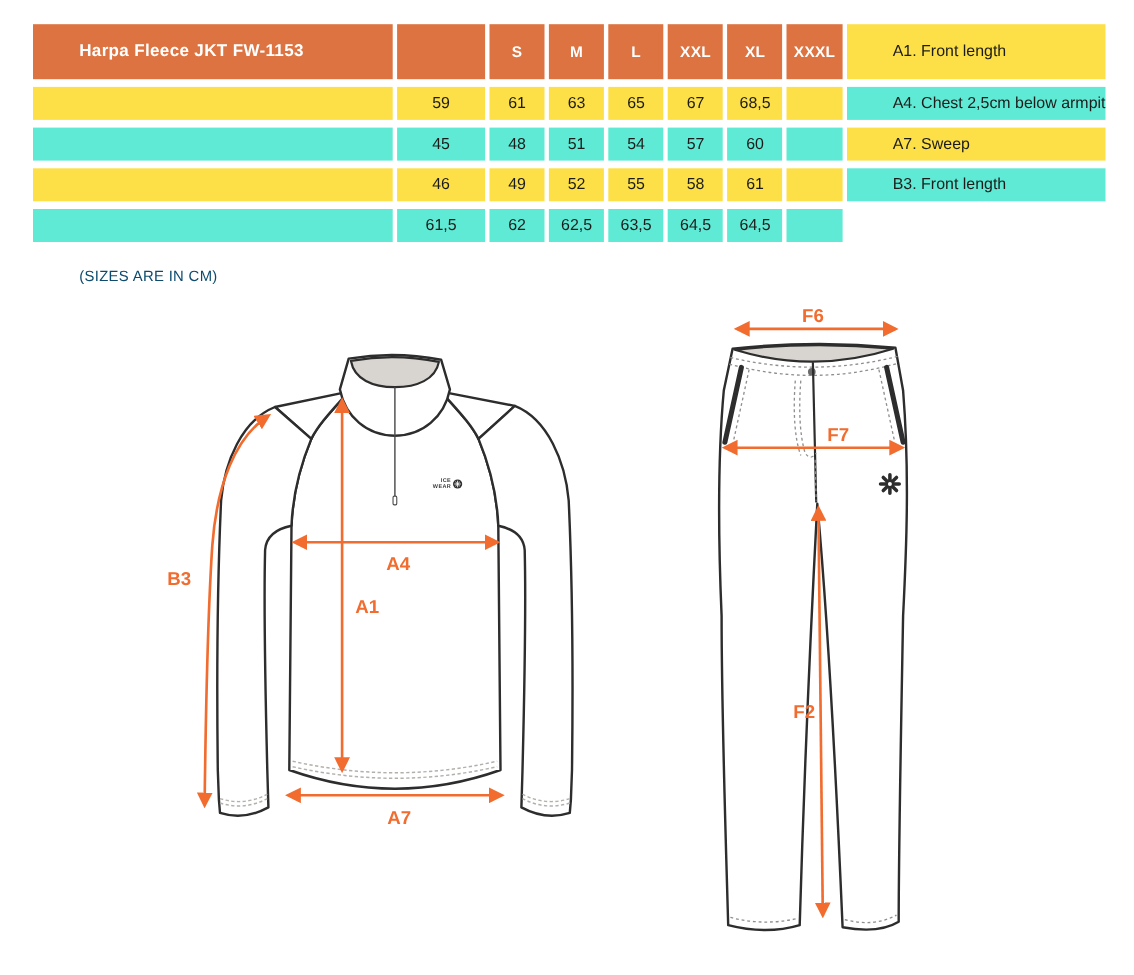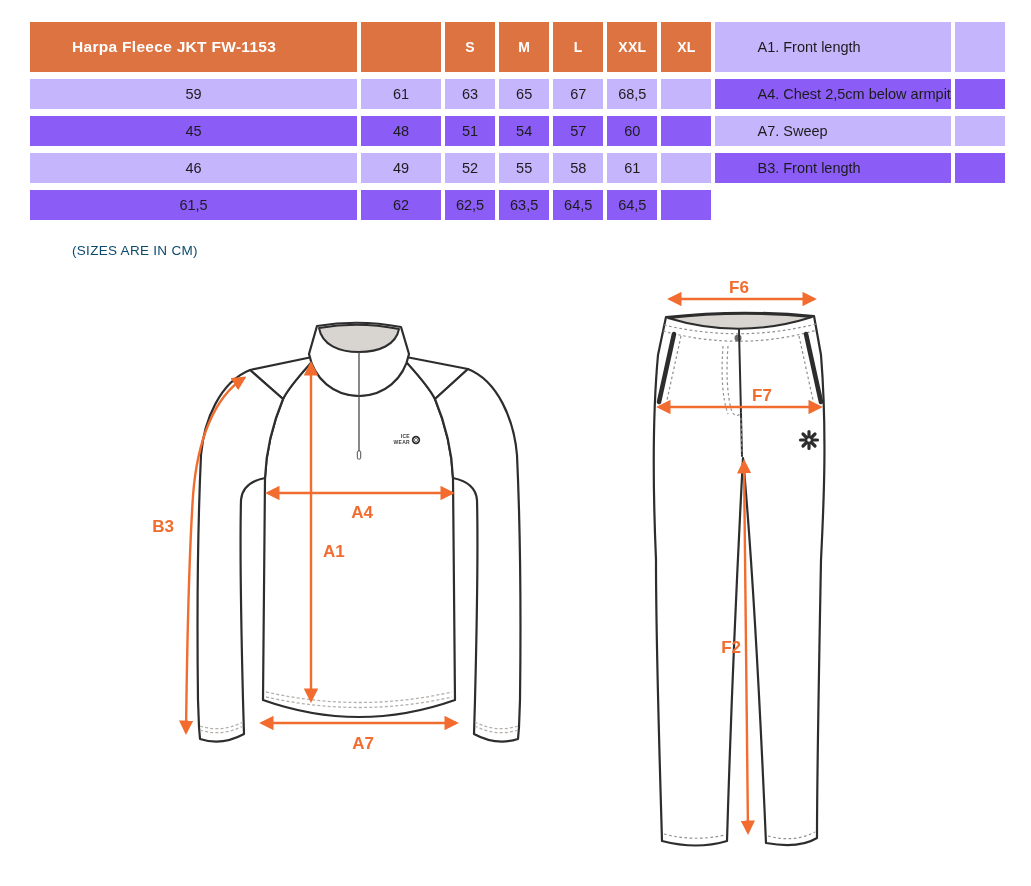--- a/index.html
+++ b/index.html
@@ -9,22 +9,22 @@
   
   .size-table{position:absolute;left:30px;top:22px;width:975px;display:grid;
               grid-template-columns:327px 80px repeat(7,1fr);
               grid-template-rows:50px repeat(4,30px);
               column-gap:4px;row-gap:7px;}
   .cell{display:flex;align-items:center;justify-content:center;
         font-size:14.5px;color:#1c1c1c;white-space:nowrap;}
   .head{background:#DC7340;color:#ffffff;font-weight:bold;font-size:14px;letter-spacing:.3px;}
   .title-cell{justify-content:flex-start;padding-left:42px;font-size:15.5px;}
   .lbl{justify-content:flex-start;padding-left:42px;}
-  .bg-a{background:#c4b5fd;}
-  .bg-b{background:#8b5cf6;}
+  .bg-a{background:#fde047;}
+  .bg-b{background:#5eead4;}
 
   .note{position:absolute;left:72px;top:243px;color:#0c4a6e;
         font-size:13.5px;letter-spacing:.3px;}
 
   
   svg.diagrams{position:absolute;left:0;top:270px;}
   .outline{fill:#ffffff;stroke:#2d2d2d;stroke-width:2.2;stroke-linejoin:round;stroke-linecap:round;}
   .fillgray{fill:#D8D4CF;stroke:#2d2d2d;stroke-width:2;stroke-linejoin:round;}
   .seam{fill:none;stroke:#2d2d2d;stroke-width:2;stroke-linejoin:round;stroke-linecap:round;}
   .thinline{fill:none;stroke:#4a4a4a;stroke-width:1.3;}
@@ -42,20 +42,21 @@
 
   <div class="size-table">
 
     <div class="cell head title-cell">Harpa Fleece JKT FW-1153</div>
     <div class="cell head"></div>
     <div class="cell head">S</div>
     <div class="cell head">M</div>
     <div class="cell head">L</div>
     <div class="cell head">XXL</div>
     <div class="cell head">XL</div>
+    <div class="cell head">XXXL</div>
 
     <div class="cell lbl bg-a">A1. Front length</div>
     <div class="cell bg-a"></div>
     <div class="cell bg-a">59</div>
     <div class="cell bg-a">61</div>
     <div class="cell bg-a">63</div>
     <div class="cell bg-a">65</div>
     <div class="cell bg-a">67</div>
     <div class="cell bg-a">68,5</div>
     <div class="cell bg-a"></div>

